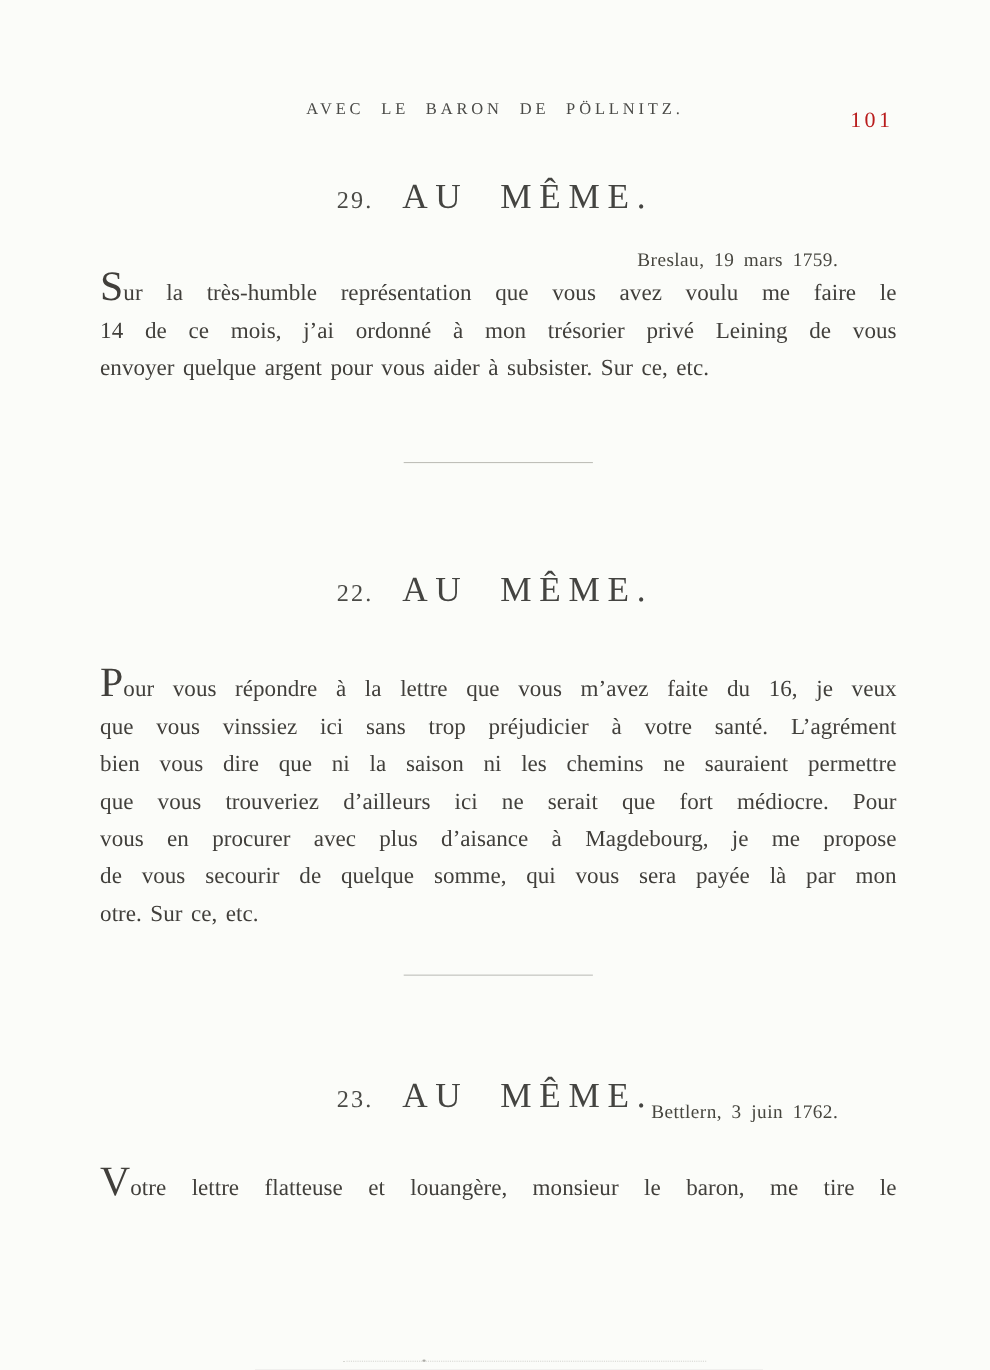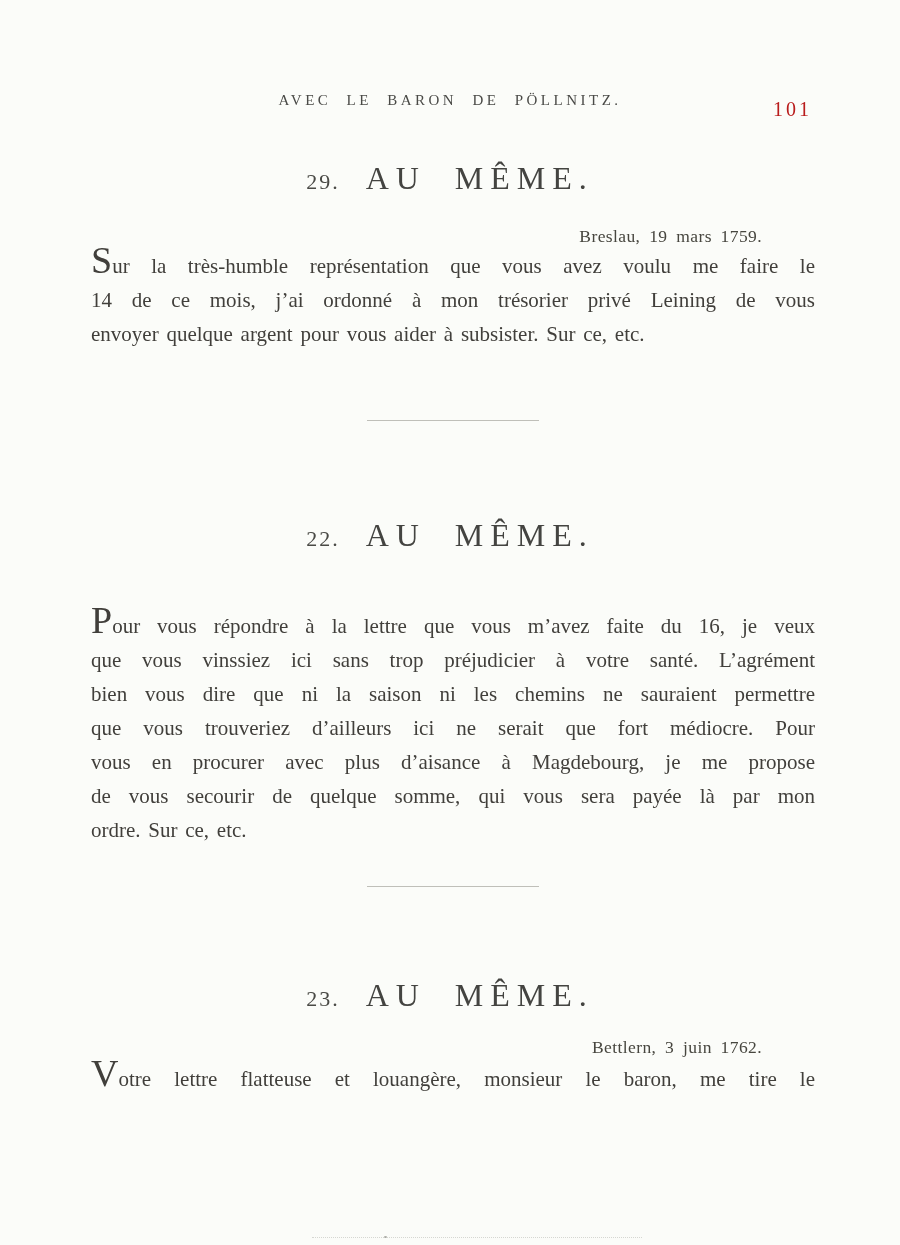--- a/index.html
+++ b/index.html
@@ -61,21 +61,21 @@
     position: absolute;
     right: 138px;
     font-size: 17.5px;
     letter-spacing: 0.4px;
     word-spacing: 4px;
     color: #47463f;
     white-space: nowrap;
   }
   .d1 { top: 226px; }
   .d2 { top: 578px; }
-  .d3 { top: 1037px; }
+  .d3 { top: 1000px; }
 
   
   .body-text {
     position: absolute;
     left: 91px;
     width: 724px;
     font-size: 21px;
     line-height: 34px;
     word-spacing: 2.5px;
     color: #413f3b;
@@ -143,21 +143,21 @@
   <div class="heading h22">
     <span class="num">22.</span><span class="title">AU MÊME.</span>
   </div>
   <div class="body-text b2">
       <div class="line"><span class="initial">P</span>our vous répondre à la lettre que vous m’avez faite du 16, je veux</div>
       <div class="line">que vous vinssiez ici sans trop préjudicier à votre santé. L’agrément</div>
       <div class="line">bien vous dire que ni la saison ni les chemins ne sauraient permettre</div>
       <div class="line">que vous trouveriez d’ailleurs ici ne serait que fort médiocre. Pour</div>
       <div class="line">vous en procurer avec plus d’aisance à Magdebourg, je me propose</div>
       <div class="line">de vous secourir de quelque somme, qui vous sera payée là par mon</div>
-      <div class="line last">ordre. Sur ce, etc.</div>
+      <div class="line last">otre. Sur ce, etc.</div>
     </div>
 
   <div class="divider dv2"></div>
 
   <div class="heading h23">
     <span class="num">23.</span><span class="title">AU MÊME.</span>
   </div>
   <div class="dateline d3">Bettlern, 3 juin 1762.</div>
   <div class="body-text b3">
       <div class="line"><span class="initial">V</span>otre lettre flatteuse et louangère, monsieur le baron, me tire le</div>

